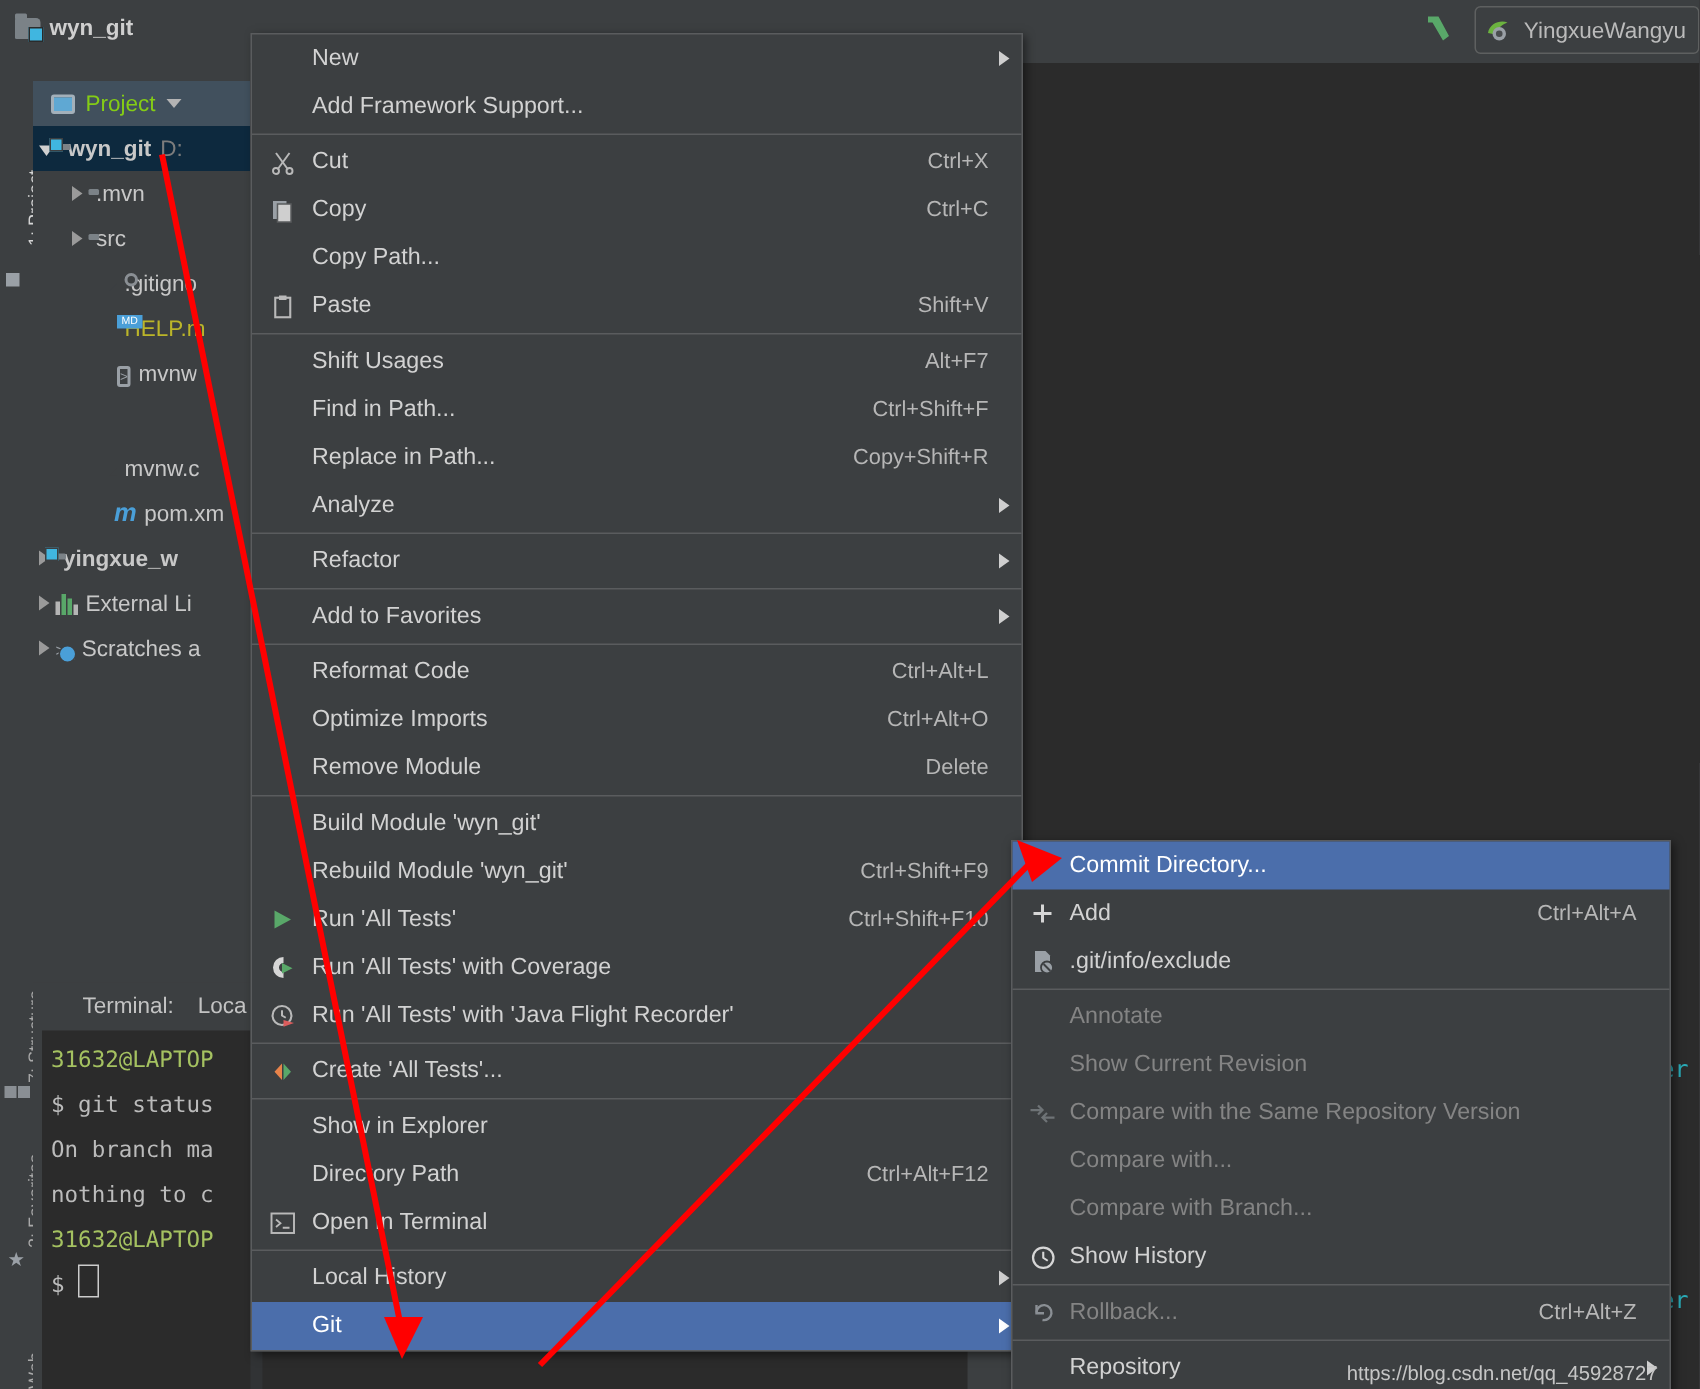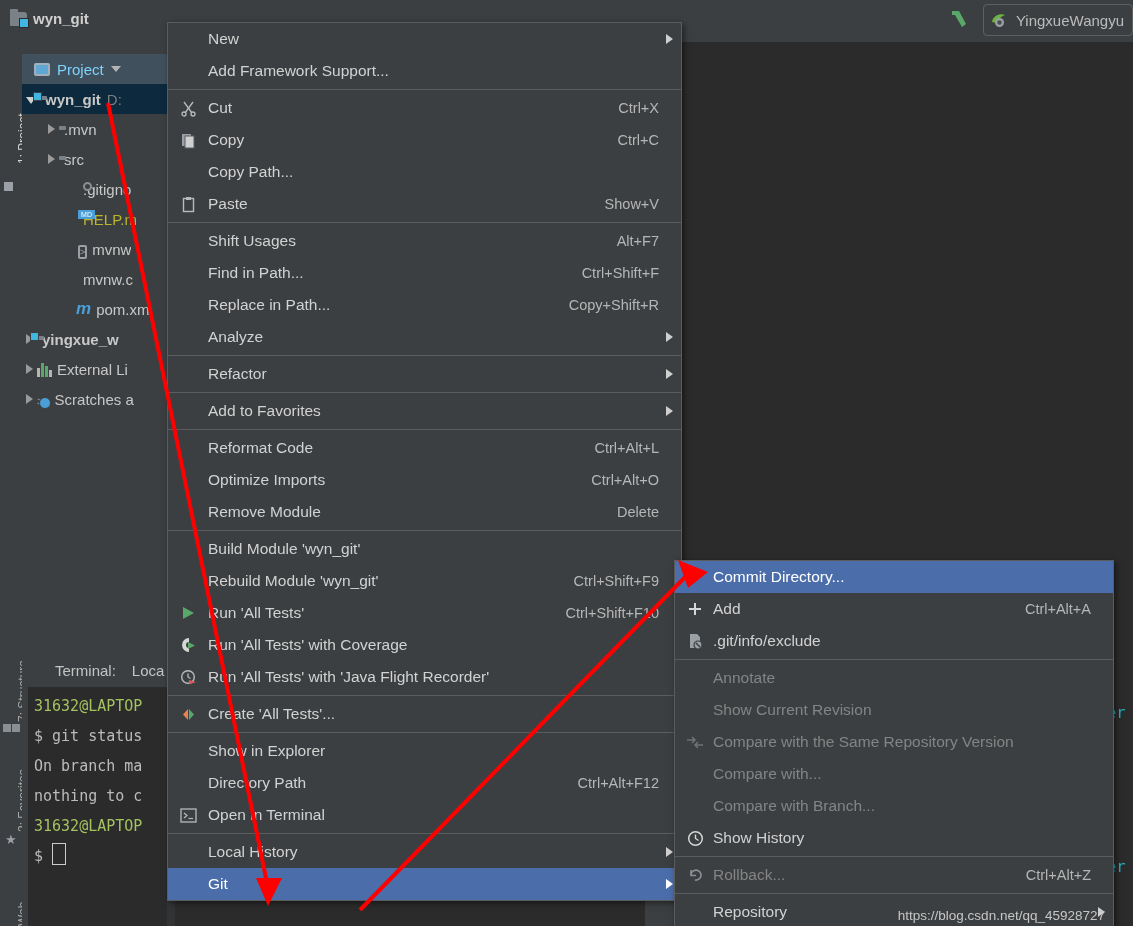--- a/index.html
+++ b/index.html
@@ -78,21 +78,21 @@
     display: flex; align-items: center; gap: 7px; padding-left: 12px;
     box-sizing: border-box;
   }
   .proj-header-ico {
     width: 16px; height: 13px; border: 2px solid #a3b0ba; background: #41505d;
     border-radius: 2px; box-sizing: border-box;
   }
   .proj-header-ico i {
     display:block; width:100%; height:100%; background:#5fa8d3;
   }
-  .proj-title { font-size: 15px; color: #7dd3fc; }
+  .proj-title { font-size: 15px; color: #84cc16; }
   .caret-dn {
     width: 0; height: 0; border-left: 5px solid transparent;
     border-right: 5px solid transparent; border-top: 6px solid #b4b4b4;
   }
 
   .tree { position: absolute; left: 0; top: 42px; width: 145px; }
   .trow {
     position: relative; height: 30px; display: flex; align-items: center;
     font-size: 15px; color: #c8c8c8; white-space: nowrap; overflow: hidden;
   }
@@ -332,21 +332,21 @@
       <div class="trow" style="padding-left:56px;">
         <span class="ficon"><span class="md-ico"><span>MD</span></span></span>
         <span class="tlabel" style="color:#bbb529;">HELP.m</span>
       </div>
 
       <div class="trow" style="padding-left:56px;">
         <span class="ficon"><span class="sh-ico">&gt;</span></span>
         <span class="tlabel">mvnw</span>
       </div>
 
-      <div class="trow" style="padding-left:56px;">
+      <div class="trow" style="padding-left:56px;margin-top:33px;">
         <span class="ficon"><span class="file-ico"></span></span>
         <span class="tlabel">mvnw.c</span>
       </div>
 
       <div class="trow" style="padding-left:54px;">
         <span class="ficon m-ico">m</span>
         <span class="tlabel">pom.xm</span>
       </div>
 
       <div class="trow" style="padding-left:4px;">
@@ -463,21 +463,21 @@
     </div>
 
     <div class="mi">
       <span class="mico">
         <svg width="17" height="17" viewBox="0 0 17 17">
             <rect x="3.5" y="2.5" width="10" height="13" fill="none" stroke="#b9b9b9" stroke-width="1.4"></rect>
             <rect x="6" y="1" width="5" height="3" fill="#b9b9b9"></rect>
           </svg>
       </span>
       <span>Paste</span>
-      <span class="accel">Show+V</span>
+      <span class="accel">Shift+V</span>
     </div>
 
     <div class="msep"></div>
 
     <div class="mi">
       <span>Shift Usages</span>
       <span class="accel">Alt+F7</span>
     </div>
     <div class="mi">
       <span>Find in Path...</span>

